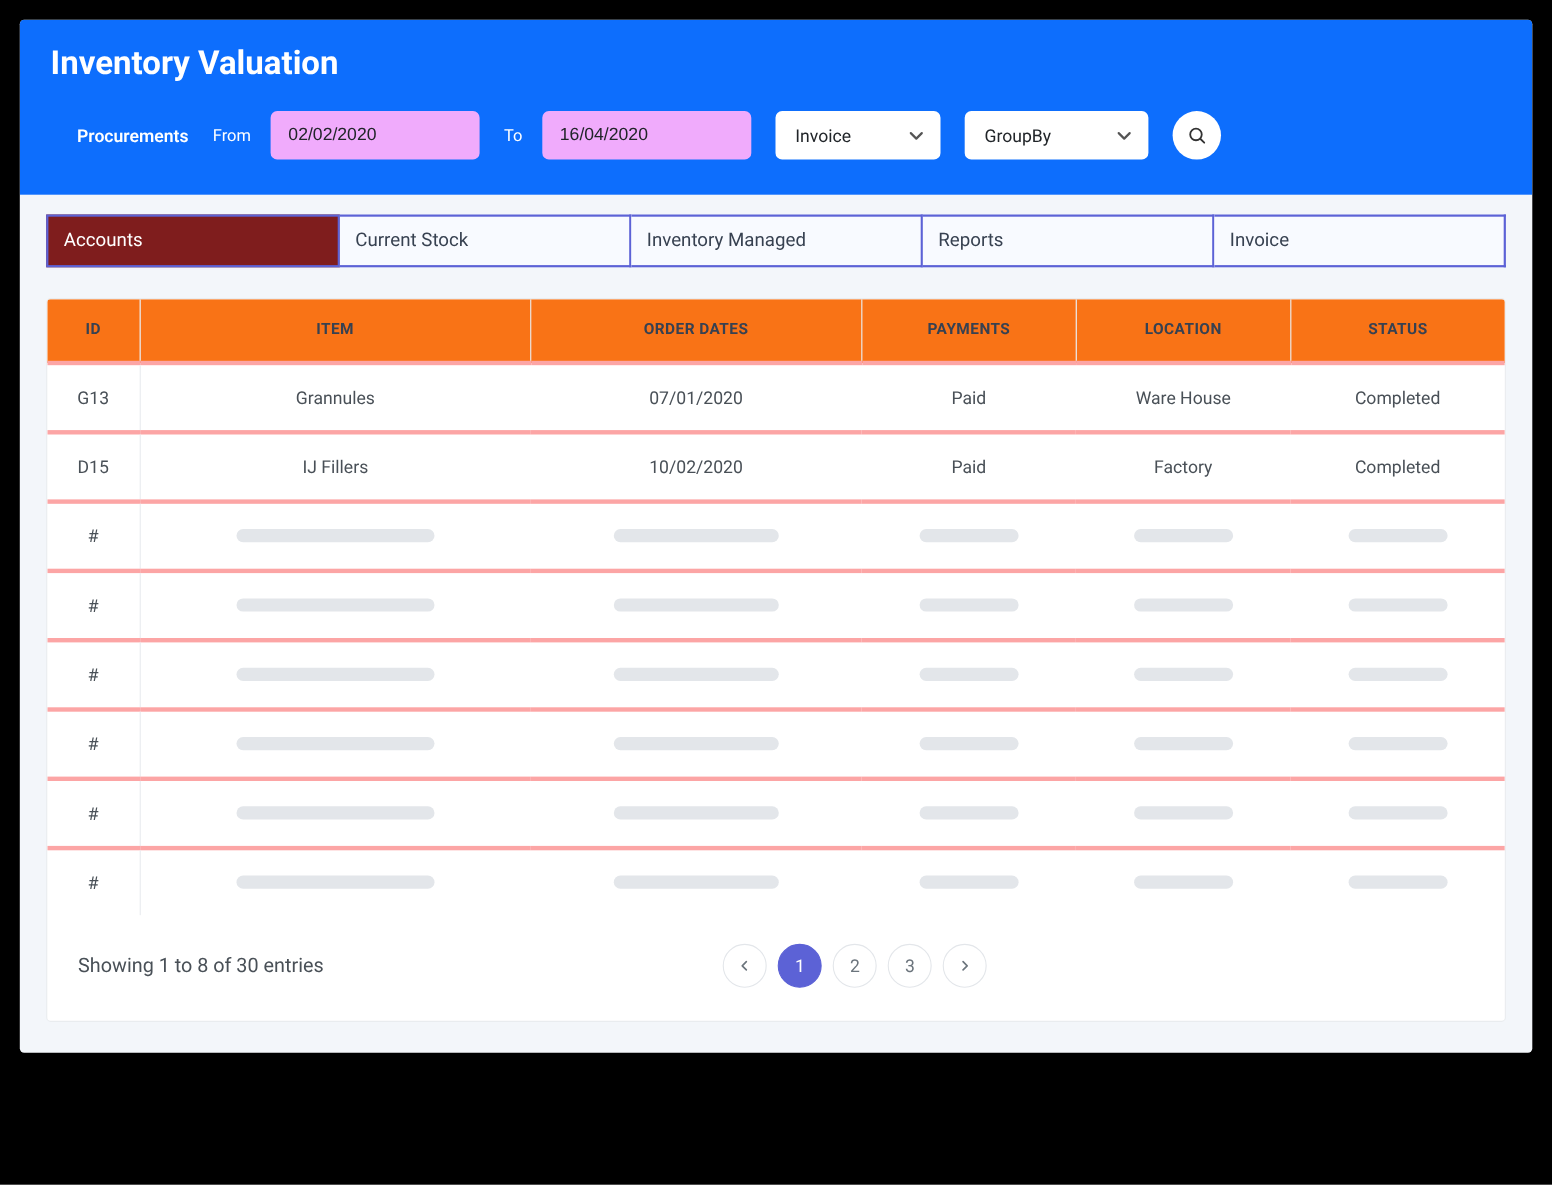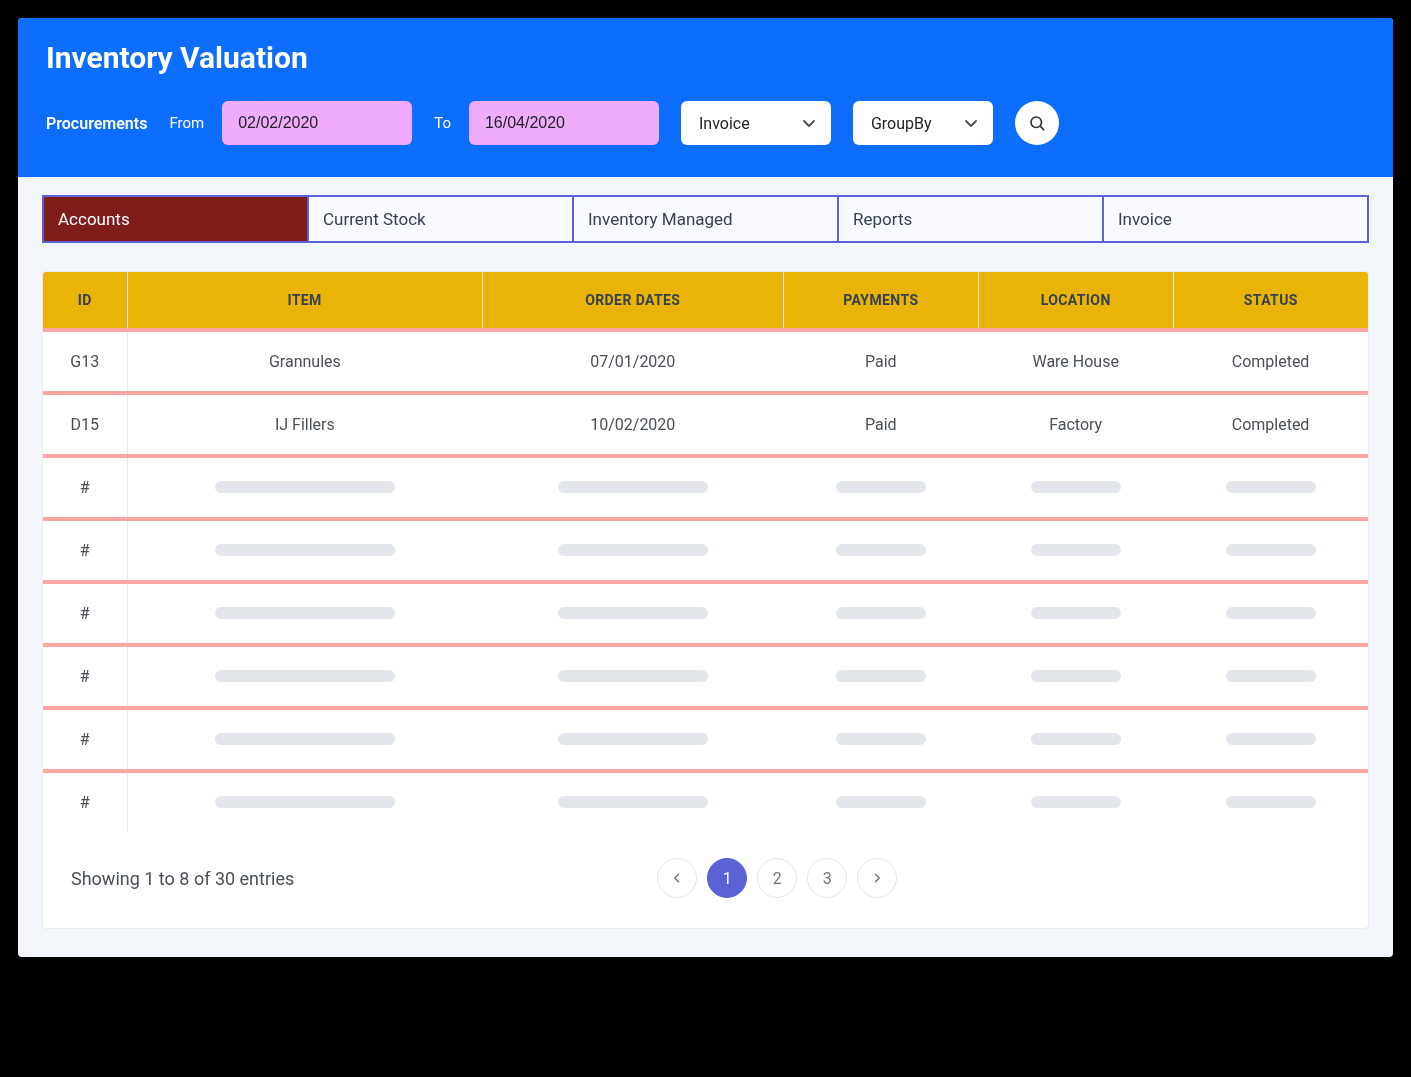--- a/index.html
+++ b/index.html
@@ -27,20 +27,21 @@
   }
   .toolbar {
     display: flex;
     align-items: center;
     gap: 22px;
     flex-wrap: wrap;
   }
   .toolbar .label {
     font-weight: 600;
     font-size: 16px;
+    margin-left: 24px;
   }
   .date-group {
     display: flex;
     align-items: center;
     gap: 18px;
   }
   .date-group .sublabel { font-size: 15px; }
   .input {
     background: #f0abfc;
     color: #212529;
@@ -111,21 +112,21 @@
     background: #fff;
     border: 1px solid #e9ecef;
     border-radius: 4px;
     overflow: hidden;
   }
   table {
     width: 100%;
     border-collapse: collapse;
   }
   thead th {
-    background: #eab308;
+    background: #f97316;
     color: #374151;
     font-weight: 700;
     font-size: 14px;
     letter-spacing: 0.4px;
     padding: 20px 10px;
     border-bottom: 1px solid #e9ecef;
   }
   thead th + th { border-left: 1px solid #e9ecef; }
   tbody td {
     padding: 20px 10px;
@@ -199,21 +200,21 @@
         <input class="input" value="16/04/2020" style="">
       </div>
       <div class="select">
         <span>Invoice</span>
         <span class="chevron">
           <svg width="16" height="16" viewBox="0 0 16 16" fill="none">
               <path d="M3 6l5 5 5-5" stroke="currentColor" stroke-width="2" stroke-linecap="round" stroke-linejoin="round"></path>
             </svg>
         </span>
       </div>
-      <div class="select" style="width:140px">
+      <div class="select" style="width:167px">
         <span>GroupBy</span>
         <span class="chevron">
           <svg width="16" height="16" viewBox="0 0 16 16" fill="none">
               <path d="M3 6l5 5 5-5" stroke="currentColor" stroke-width="2" stroke-linecap="round" stroke-linejoin="round"></path>
             </svg>
         </span>
       </div>
       <div class="search-btn">
         <span>
           <svg width="18" height="18" viewBox="0 0 24 24" fill="none">

